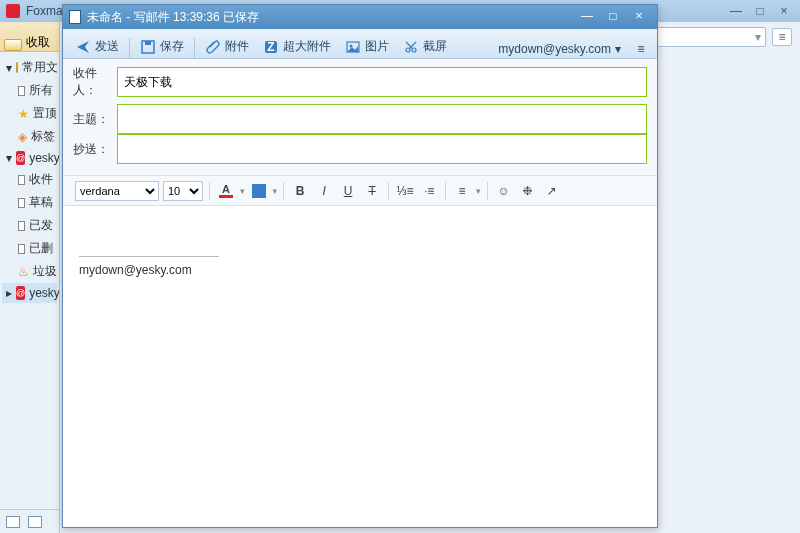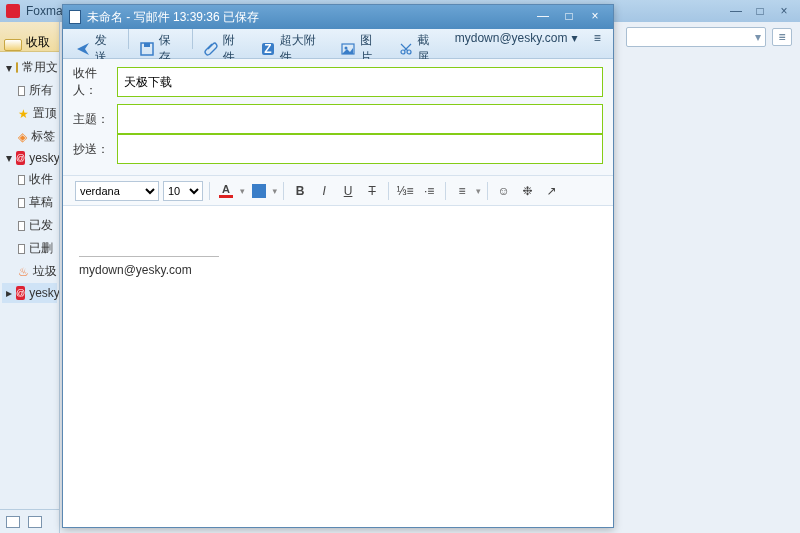--- a/index.html
+++ b/index.html
@@ -29,27 +29,27 @@
 .sidebar-bottom { height: 24px; border-top: 1px solid #b7cde0; display: flex; align-items: center; padding: 0 6px; gap: 8px; }
 .sidebar-bottom .sbicon { width: 14px; height: 12px; border: 1px solid #7a94ae; background: #fff; }
 
 .main-content { flex: 1; background: #eaf0f7; display: flex; flex-direction: column; }
 .main-content-top { height: 30px; display: flex; align-items: center; padding: 0 8px; gap: 6px; }
 .main-content-top .spacer { flex: 1; }
 .searchbox { width: 140px; height: 20px; border: 1px solid #a9bed2; background: #fff; border-radius: 2px; display:flex; align-items:center; justify-content:flex-end; padding:0 4px;}
 .viewbtn { width: 20px; height: 18px; border: 1px solid #a9bed2; background: #fff; border-radius: 2px; display:flex; align-items:center; justify-content:center; color:#4a6a88;}
 
 
-.compose-window { position: absolute; left: 62px; top: 4px; width: 552px; height: 524px; background: #d946ef; border: 1px solid #5b88b2; box-shadow: 0 2px 8px rgba(0,0,0,0.25); display: flex; flex-direction: column; }
+.compose-window { position: absolute; left: 62px; top: 4px; width: 596px; height: 524px; background: #d946ef; border: 1px solid #5b88b2; box-shadow: 0 2px 8px rgba(0,0,0,0.25); display: flex; flex-direction: column; }
 .compose-titlebar { height: 24px; background: linear-gradient(#6ba4d4,#4d8bc0); display: flex; align-items: center; padding: 0 6px; color: #fff; }
 .compose-titlebar .docicon { width: 12px; height: 14px; background: #fff; border: 1px solid #2a5a8a; margin-right: 6px; }
 .compose-titlebar .spacer { flex: 1; }
 .compose-titlebar .winbtn { width: 24px; height: 16px; margin-left: 2px; text-align: center; cursor: pointer; color: #fff; }
 
-.compose-toolbar { height: 30px; background: linear-gradient(#e8f2fb,#d2e4f4); border-bottom: 1px solid #b0c8de; display: flex; align-items: flex-start; padding: 0 6px; gap: 2px; }
+.compose-toolbar { height: 30px; background: linear-gradient(#e8f2fb,#d2e4f4); border-bottom: 1px solid #b0c8de; display: flex; align-items: flex-end; padding: 0 6px; gap: 2px; }
 .tbtn { display: flex; align-items: center; gap: 4px; padding: 3px 6px; color: #2a4a66; cursor: pointer; border-radius: 2px; }
 .tbtn .ticon { width: 16px; height: 14px; display:flex; align-items:center; justify-content:center; }
 .sep { width: 1px; height: 20px; background: #b0c8de; margin: 0 2px; }
 .compose-toolbar .spacer { flex: 1; }
 .from-dd { color: #2a4a66; display:flex; align-items:center; gap:4px; padding: 2px 4px;}
 .listbtn { width: 20px; height: 18px; display:flex; align-items:center; justify-content:center; color:#2a4a66; margin-left:4px;}
 
 .compose-fields { background: #f4f8fc; padding: 6px 10px; border-bottom: 1px solid #d6e2ee; }
 .field-row { display: flex; align-items: center; margin-bottom: 5px; }
 .field-row label { width: 44px; color: #333; text-align: left; }

